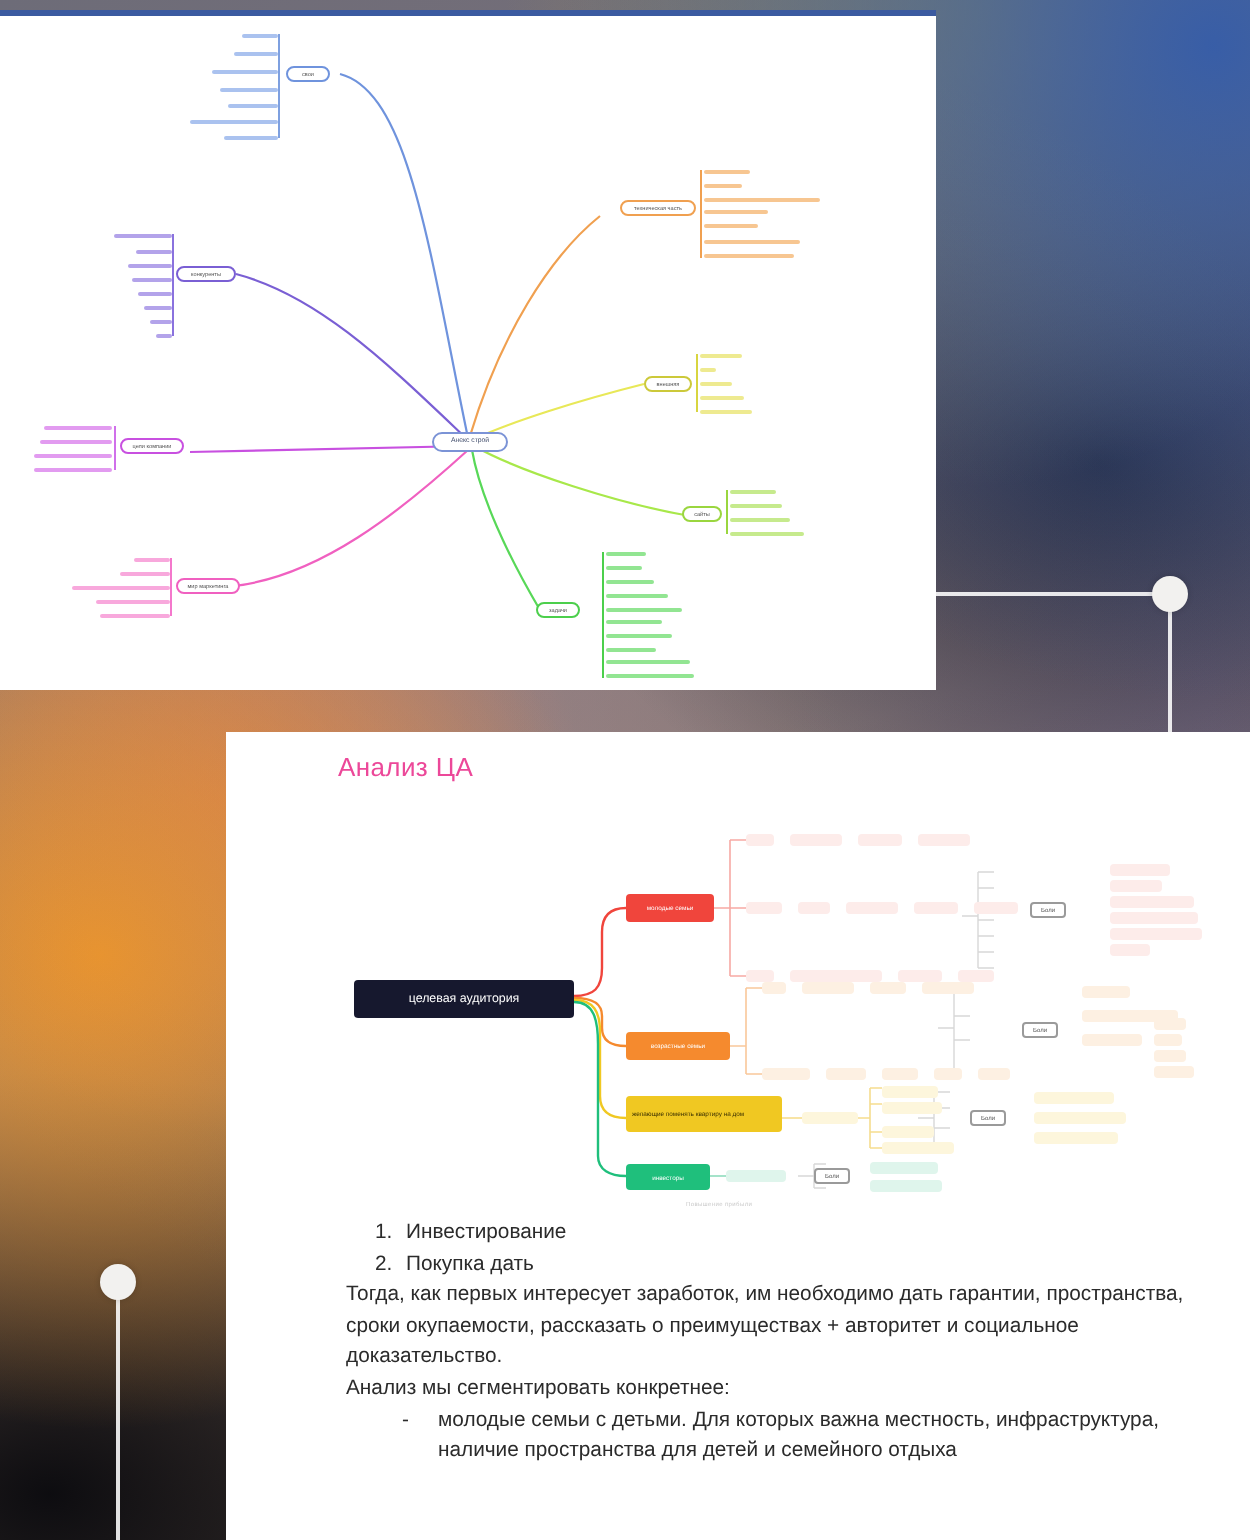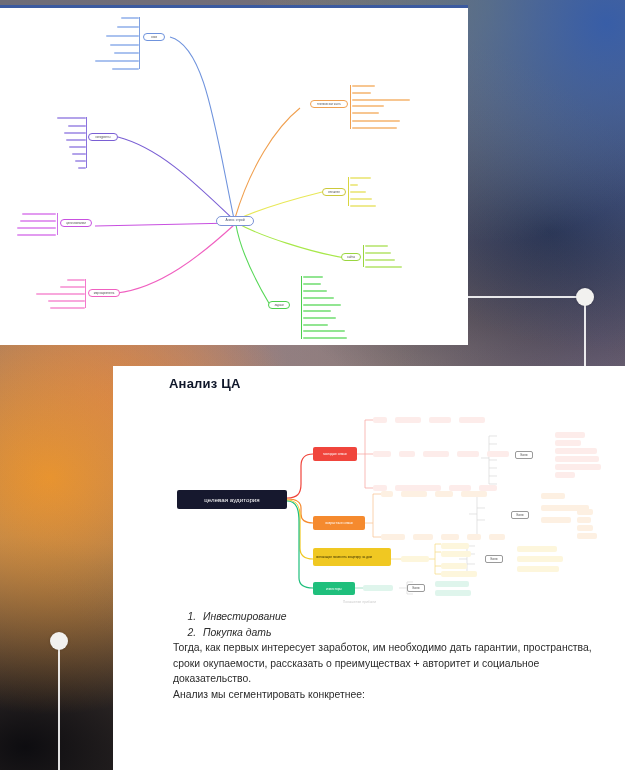--- a/index.html
+++ b/index.html
@@ -69,22 +69,22 @@
     width: 512px; height: 404px;
     background: #ffffff;
     overflow: hidden;
   }
   .doc-inner { position: relative; width: 100%; height: 100%; }
 
   .doc-title {
     position: absolute;
     left: 56px; top: 10px;
     font-size: 13px;
-    font-weight: bold;
-    color: #0f172a;
+    font-weight: normal;
+    color: #ec4899;
     letter-spacing: 0.2px;
   }
 
   #cta-map {
     position: absolute;
     left: 56px; top: 30px;
     width: 448px; height: 205px;
   }
   .map-caption {
     position: absolute;
@@ -102,21 +102,21 @@
     font-size: 10.4px;
     line-height: 15.6px;
     color: #2b2b2b;
   }
   .doc-body p { margin: 0; }
   .doc-body ol {
     margin: 0 0 0 26px;
     padding: 0;
     list-style-type: decimal;
   }
-  .doc-body ol li { padding-left: 4px; font-style: italic; }
+  .doc-body ol li { padding-left: 4px; }
   .doc-body ul.dash {
     margin: 0 0 0 26px;
     padding: 0;
     list-style: none;
   }
   .doc-body ul.dash > li {
     position: relative;
     padding-left: 20px;
   }
   .doc-body ul.dash > li::before {
@@ -444,19 +444,20 @@
       <div class="map-caption">Повышение прибыли</div>
 
       <div class="doc-body">
         <ol>
           <li>Инвестирование</li>
           <li>Покупка дать</li>
         </ol>
         <p>Тогда, как первых интересует заработок, им необходимо дать гарантии, пространства, сроки окупаемости, рассказать о преимуществах + авторитет и социальное доказательство.</p>
         <p>Анализ мы сегментировать конкретнее:</p>
         <ul class="dash">
+          <li>молодые семьи с детьми. Для которых важна местность, инфраструктура, наличие пространства для детей и семейного отдыха</li>
         </ul>
       </div>
 
     </div>
   </div>
 
 </div>
 
 </body></html>

